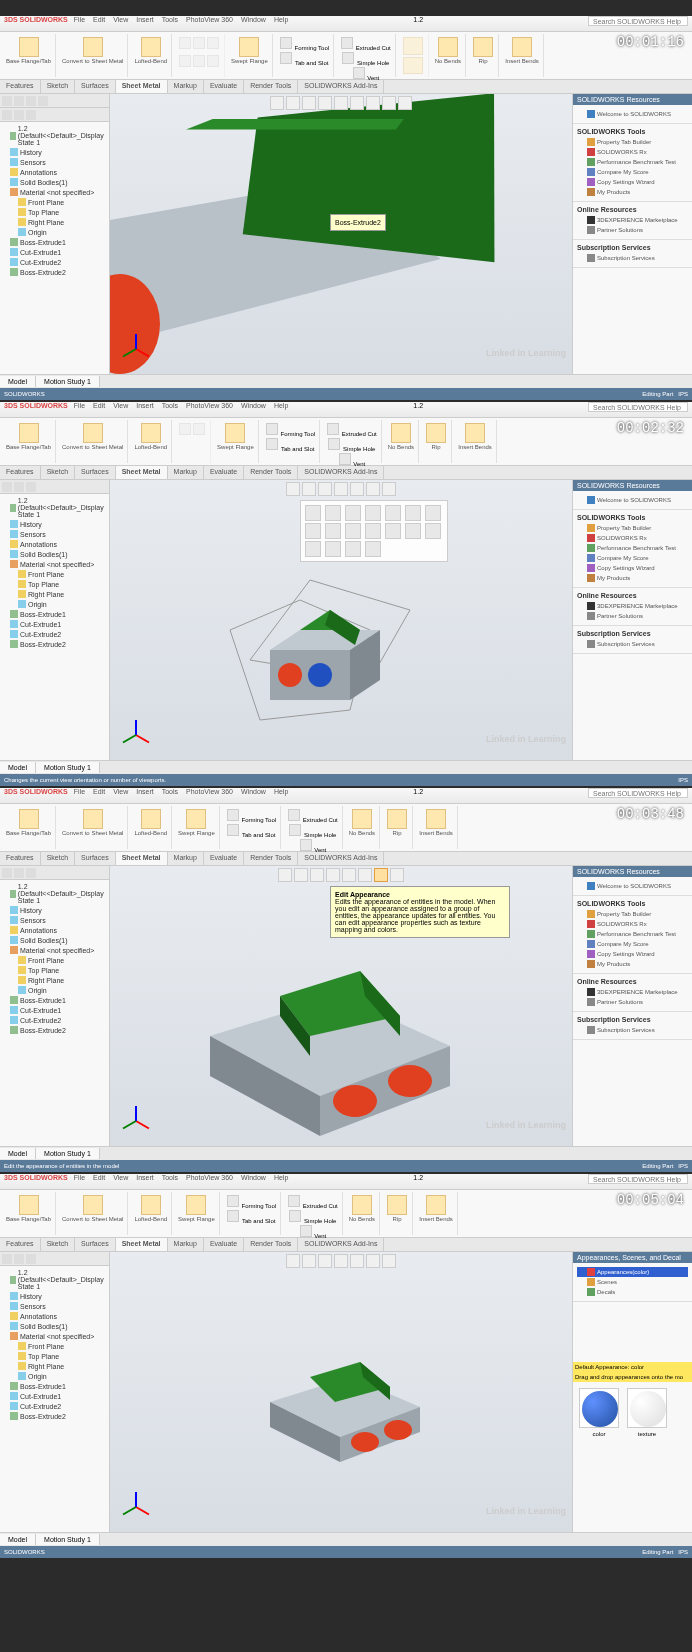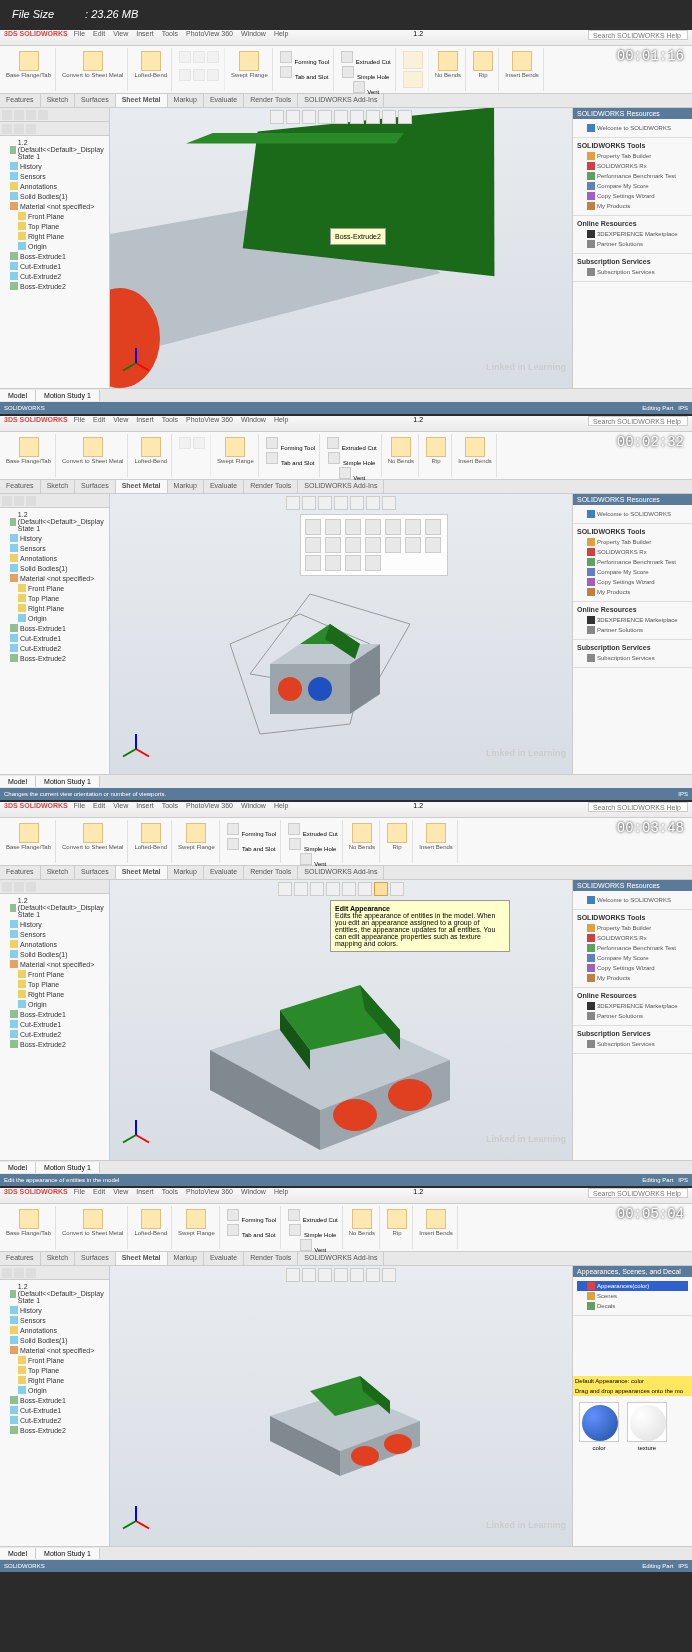--- a/index.html
+++ b/index.html
@@ -56,21 +56,20 @@
 .view-opt{width:16px;height:16px;background:#e8e8e8;border:1px solid #ccc}
 .appearance-panel{font-size:6px}
 .app-thumb{width:40px;height:40px;background:#fff;border:1px solid #ccc;display:inline-block;margin:2px}
 .app-sphere{width:36px;height:36px;border-radius:50%;background:radial-gradient(circle at 30% 30%,#6090ff,#2050a0);margin:2px}
 .app-soccer{width:36px;height:36px;border-radius:50%;background:radial-gradient(circle at 30% 30%,#fff,#ddd);margin:2px;position:relative}
 </style>
 </head>
 <body>
 
 <div class="header">
-  <div class="header-row"><span class="header-label">File Size</span> : <span>23.26 MB</span></div>
 </div>
 
 <div class="screenshot">
   <div class="timestamp">00:01:16</div>
   <div class="title-bar">
     <span class="sw-logo">3DS <span>SOLIDWORKS</span></span>
     <div class="menu-bar">
       <span class="menu-item">File</span>
       <span class="menu-item">Edit</span>
       <span class="menu-item">View</span>

